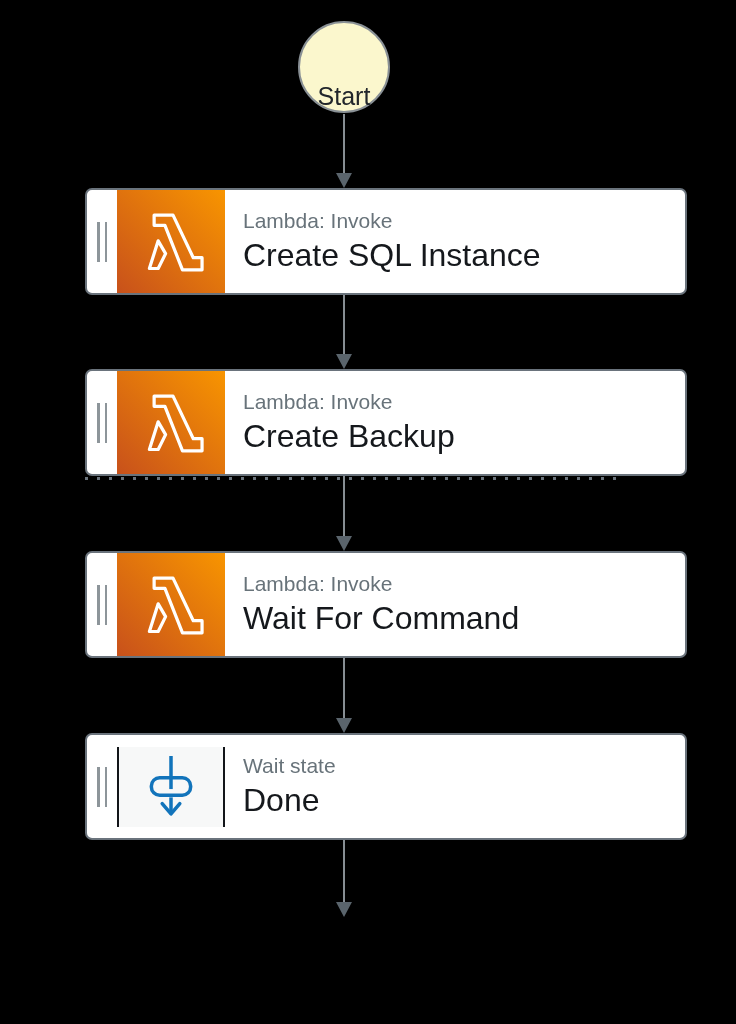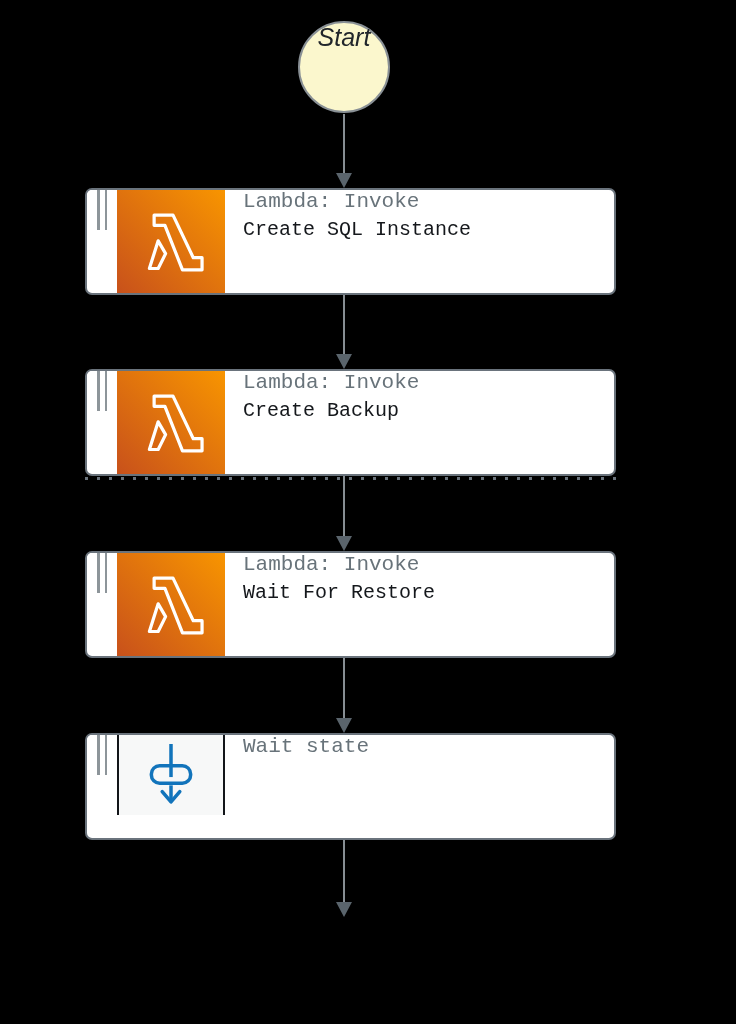--- a/index.html
+++ b/index.html
@@ -4,63 +4,63 @@
 <style>
   html,body{margin:0;padding:0;background:#000;}
   .canvas{
     position:relative;width:736px;height:1024px;background:#000;
     font-family:"Liberation Sans", sans-serif;overflow:hidden;
   }
   
   .terminal{
     position:absolute;border-radius:50%;
     background:#FBF7CD;border:2px solid #899095;
-    display:flex;align-items:flex-start;justify-content:center;
-    box-sizing:border-box;color:#21262B;font-size:25px;font-style:italic;
+    display:flex;align-items:flex-end;justify-content:center;
+    box-sizing:border-box;color:#21262B;font-size:25px;
   }
   .terminal.start{left:298px;top:21px;width:92px;height:92px;}
   .terminal.end{left:298px;top:917px;width:90px;height:90px;}
   
   .arrow{
     position:absolute;left:335px;width:18px;
     display:flex;flex-direction:column;align-items:center;
   }
   .arrow .line{width:2px;flex:1;background:#878E93;}
   .arrow .head{
     width:0;height:0;
     border-left:8px solid transparent;border-right:8px solid transparent;
     border-top:15px solid #5A646C;
   }
   
   .state-box{
-    position:absolute;left:85px;width:531px;height:107px;
+    position:absolute;left:85px;width:602px;height:107px;
     box-sizing:border-box;background:#fff;
     border:2px solid #6A737C;border-radius:7px;
-    display:flex;align-items:flex-start;overflow:hidden;font-family:Liberation Mono, monospace;
+    display:flex;align-items:center;overflow:hidden;
   }
   .handle{
     width:30px;flex:none;display:flex;align-items:center;justify-content:center;gap:5px;
     background:#fff;
   }
   .handle i{display:block;width:2.5px;height:40px;background:#8D959A;}
   .icon-square{
     width:108px;flex:none;display:flex;align-items:center;justify-content:center;
     box-sizing:border-box;
   }
   .icon-square.lambda{background:linear-gradient(45deg,#C8511B 0%,#F89500 100%);}
   .icon-square.pass{
     background:#F7F8F8;
     border-left:2px solid #121519;border-right:2px solid #121519;
   }
   .labels{
     flex:1;display:flex;flex-direction:column;justify-content:center;
     padding-left:18px;gap:6px;min-width:0;
   }
   .service{font-size:21px;color:#68737A;line-height:1.1;}
-  .title{font-size:20px;color:#15181C;line-height:1.1;}
+  .title{font-size:32px;color:#15181C;line-height:1.1;}
   
   .dotted-line{
     position:absolute;left:85px;top:477px;width:531px;height:3px;
     background:repeating-linear-gradient(to right,#6A737C 0 3px,transparent 3px 12px);
   }
   .hidden-defs{position:absolute;width:0;height:0;overflow:hidden;}
 </style>
 </head>
 <body>
 
@@ -136,41 +136,42 @@
       <i></i>
       <i></i>
     </div>
     <div class="icon-square lambda">
       <svg width="108" height="103">
           <use href="#lambda-glyph"></use>
         </svg>
     </div>
     <div class="labels">
       <div class="service">Lambda: Invoke</div>
-      <div class="title">Wait For Restore</div>
+      <div class="title">Wait For Command</div>
     </div>
   </div>
 
   <div class="arrow" style="top:658px;height:75px">
     <div class="line"></div>
     <div class="head"></div>
   </div>
 
   <div class="state-box" style="top:733px">
     <div class="handle">
       <i></i>
       <i></i>
     </div>
     <div class="icon-square pass">
       <svg width="62" height="80">
           <use href="#pass-glyph"></use>
         </svg>
     </div>
     <div class="labels">
       <div class="service">Wait state</div>
+      <div class="title">Done</div>
     </div>
   </div>
 
   <div class="arrow" style="top:840px;height:77px">
     <div class="line"></div>
     <div class="head"></div>
   </div>
 
 
 </div>

